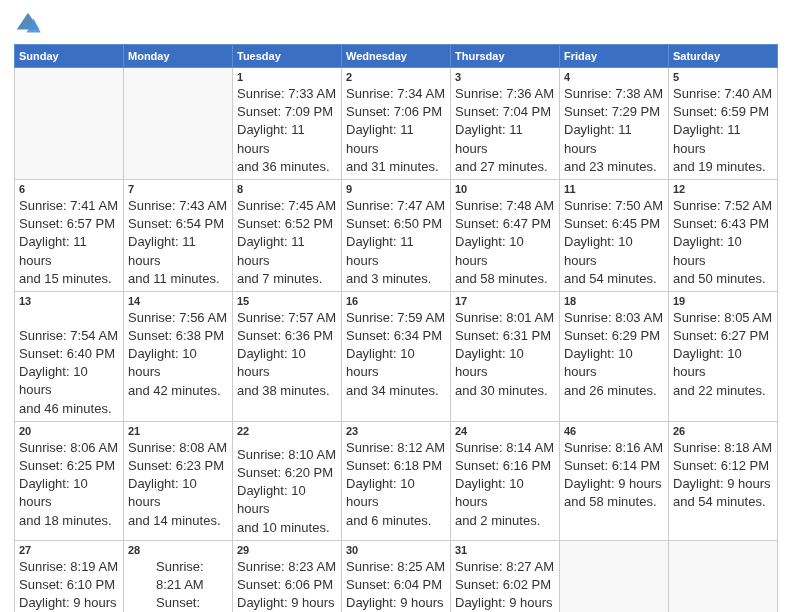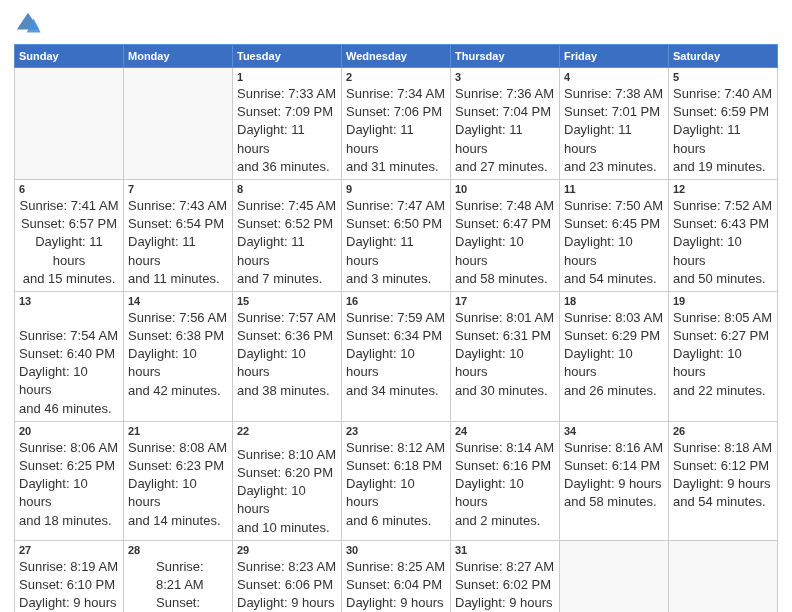--- a/index.html
+++ b/index.html
@@ -148,36 +148,36 @@
           <td>
             <span class="day-number">3</span>
             <div class="day-detail" style="white-space: pre-line;">Sunrise: 7:36 AM
 Sunset: 7:04 PM
 Daylight: 11 hours
 and 27 minutes.</div>
           </td>
           <td>
             <span class="day-number">4</span>
             <div class="day-detail" style="white-space: pre-line;">Sunrise: 7:38 AM
-Sunset: 7:01 PM
+Sunset: 7:29 PM
 Daylight: 11 hours
 and 23 minutes.</div>
           </td>
           <td>
             <span class="day-number">5</span>
             <div class="day-detail" style="white-space: pre-line;">Sunrise: 7:40 AM
 Sunset: 6:59 PM
 Daylight: 11 hours
 and 19 minutes.</div>
           </td>
         </tr>
         <tr class="week-row">
           <td>
             <span class="day-number">6</span>
-            <div class="day-detail" style="white-space: pre-line; text-align: center;">Sunrise: 7:41 AM
+            <div class="day-detail" style="white-space: pre-line;">Sunrise: 7:41 AM
 Sunset: 6:57 PM
 Daylight: 11 hours
 and 15 minutes.</div>
           </td>
           <td>
             <span class="day-number">7</span>
             <div class="day-detail" style="white-space: pre-line;">Sunrise: 7:43 AM
 Sunset: 6:54 PM
 Daylight: 11 hours
 and 11 minutes.</div>
@@ -299,21 +299,21 @@
 and 6 minutes.</div>
           </td>
           <td>
             <span class="day-number">24</span>
             <div class="day-detail" style="white-space: pre-line;">Sunrise: 8:14 AM
 Sunset: 6:16 PM
 Daylight: 10 hours
 and 2 minutes.</div>
           </td>
           <td>
-            <span class="day-number">34</span>
+            <span class="day-number">46</span>
             <div class="day-detail" style="white-space: pre-line;">Sunrise: 8:16 AM
 Sunset: 6:14 PM
 Daylight: 9 hours
 and 58 minutes.</div>
           </td>
           <td>
             <span class="day-number">26</span>
             <div class="day-detail" style="white-space: pre-line;">Sunrise: 8:18 AM
 Sunset: 6:12 PM
 Daylight: 9 hours

